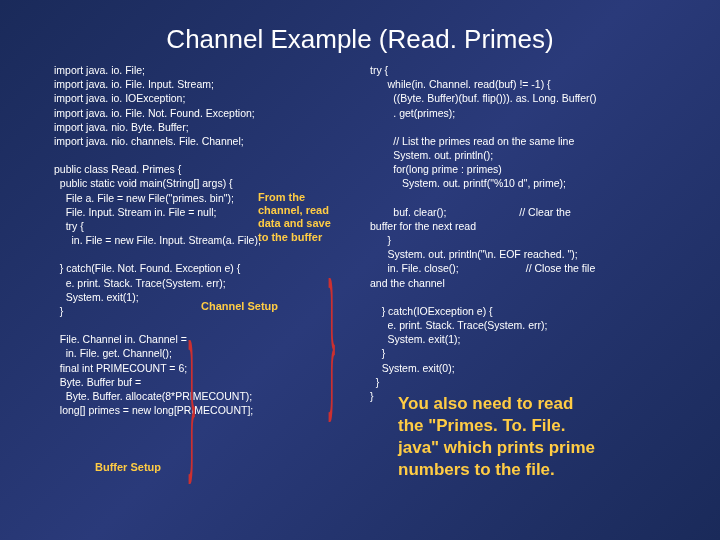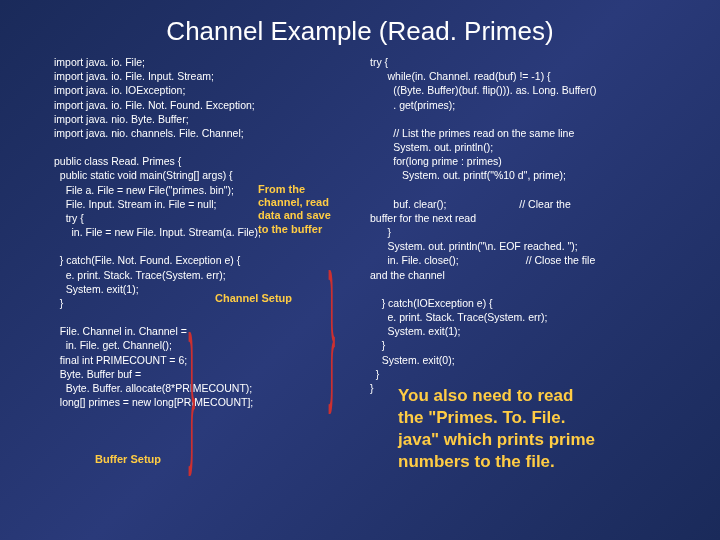--- a/index.html
+++ b/index.html
@@ -9,21 +9,21 @@
     background: linear-gradient(135deg, #1a2a5a 0%, #2a3a7a 50%, #1a2a5a 100%);
     font-family: Arial, sans-serif;
     color: #fff;
     overflow: hidden;
     position: relative;
   }
   .title {
     text-align: center;
     font-size: 26px;
     font-weight: normal;
-    padding-top: 16px;
+    padding-top: 24px;
     padding-bottom: 8px;
     color: #fff;
   }
   .content {
     position: relative;
     padding: 0 10px;
     font-size: 10.5px;
     line-height: 1.35;
   }
   .col-left {
@@ -121,21 +121,21 @@
     System. exit(0);
   }
 }</div>
   </div>
 
   <div class="annot" style="left:258px; top:128px; white-space:pre;">From the
 channel, read
 data and save
 to the buffer</div>
 
-  <div class="annot" style="left:215px; top:237px;">Channel Setup</div>
+  <div class="annot" style="left:201px; top:237px;">Channel Setup</div>
 
   <div class="annot" style="left:95px; top:398px;text-align:center;">Buffer Setup</div>
 
   <div class="brace" style="left:320px; top:228px; font-size:70px; transform:scaleX(0.3) scaleY(2.2);">}</div>
 
   <div class="brace" style="left:180px; top:290px; font-size:70px; transform:scaleX(0.3) scaleY(2.2);">}</div>
 
   <div class="note" style="left:398px; top:330px;">You also need to read the
 "Primes. To. File. java" which prints prime
 numbers to the file.</div>

